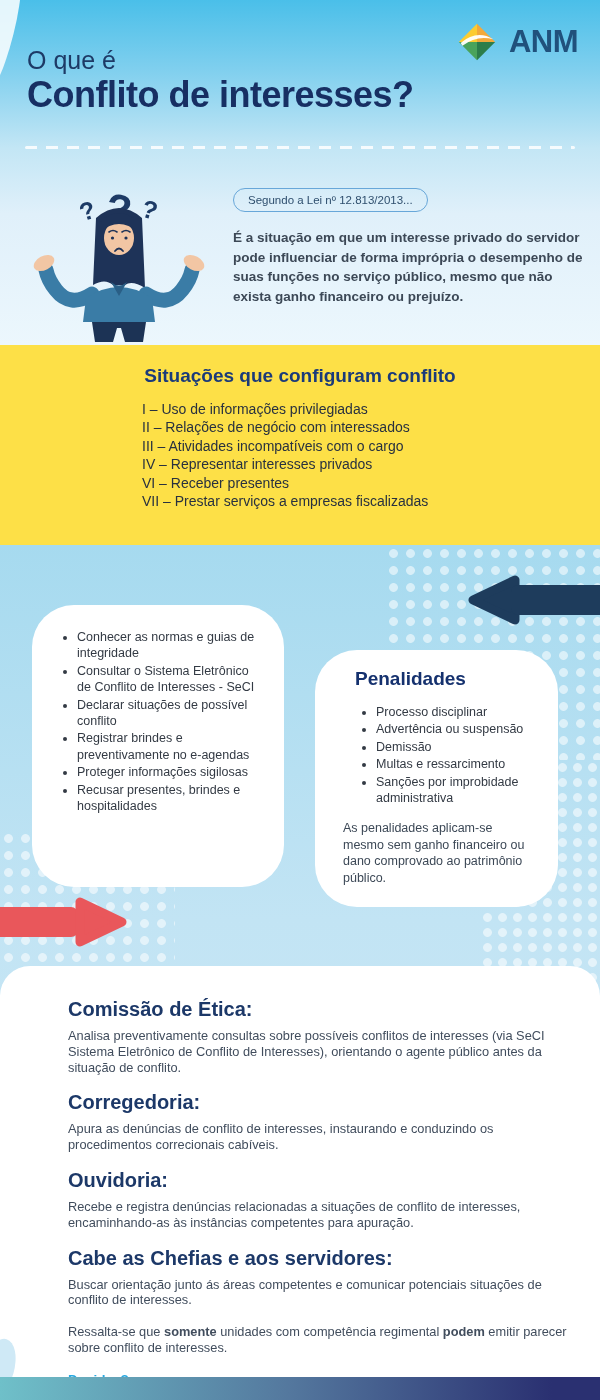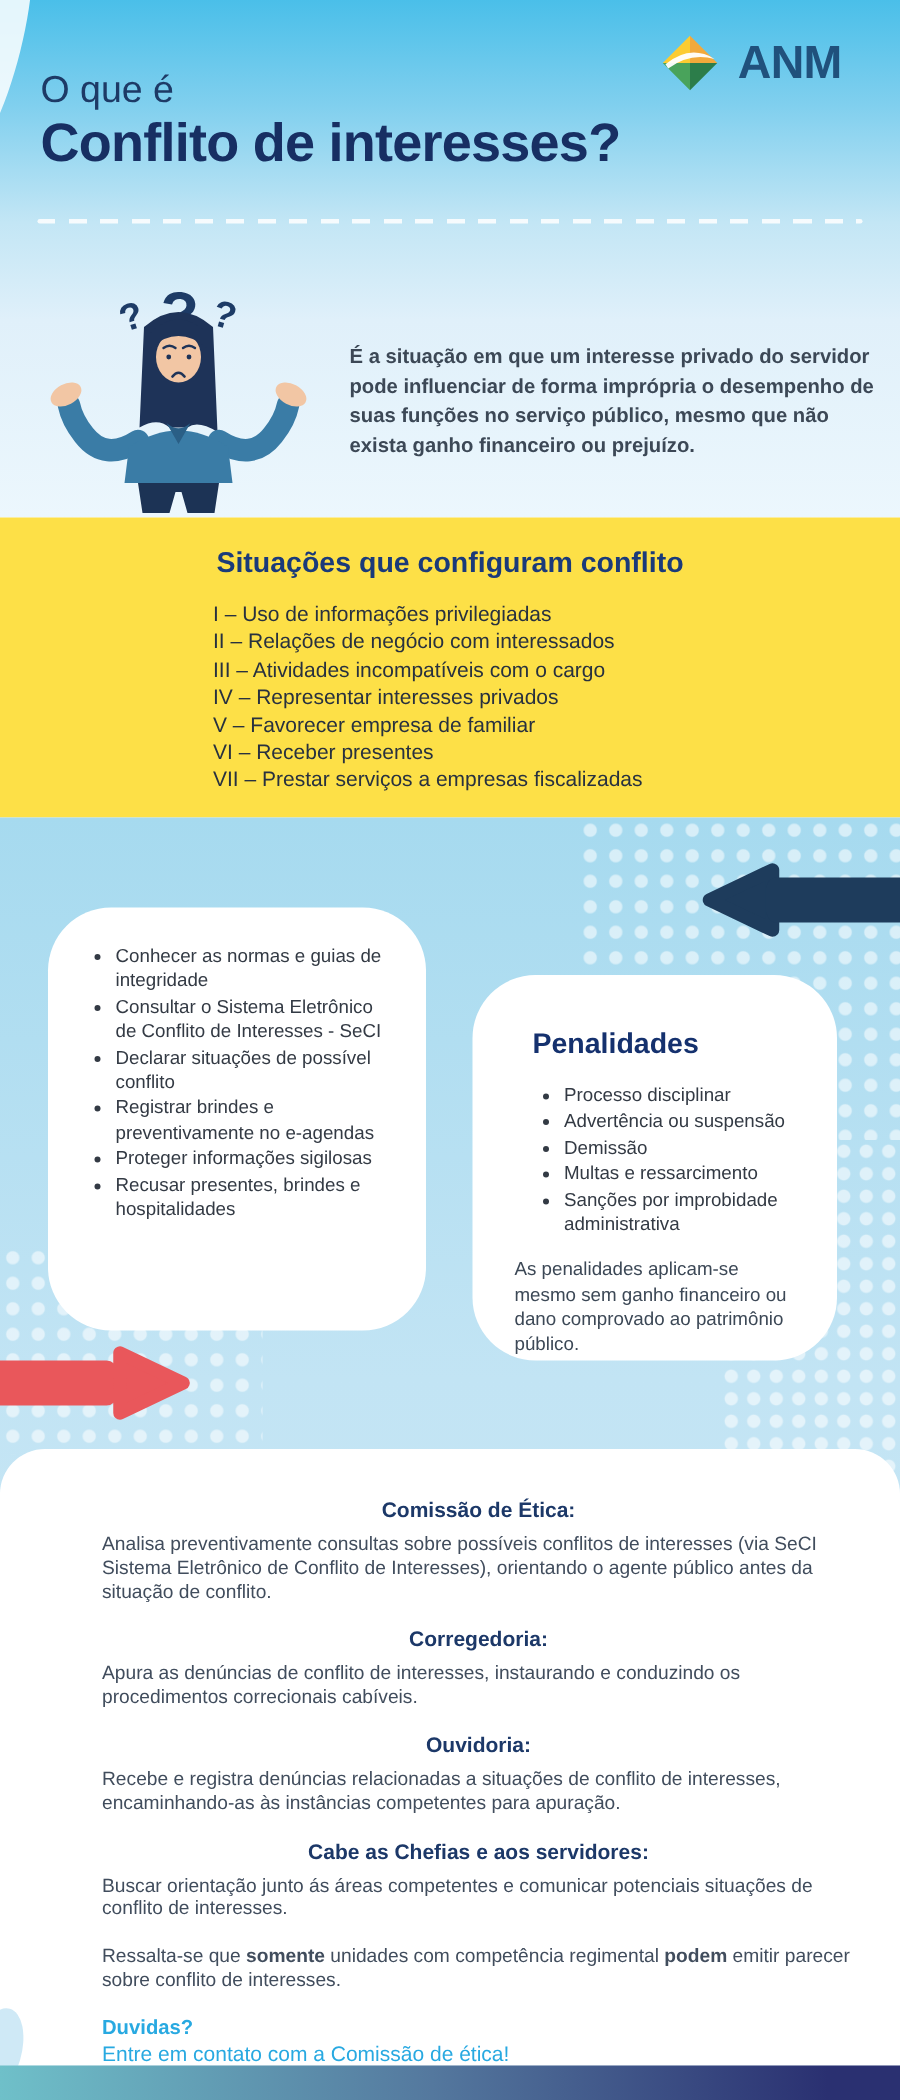--- a/index.html
+++ b/index.html
@@ -4,21 +4,21 @@
 <style>
   html,body{margin:0;padding:0;background:#fff;}
   .page{position:relative;width:600px;height:1400px;overflow:hidden;
         font-family:"Liberation Sans","DejaVu Sans",sans-serif;background:#fff;}
 
   
   .hero{position:absolute;left:0;top:0;width:600px;height:345px;
         background:linear-gradient(180deg,#4abfe9 0%,#7fcfee 20%,#c3e6f5 43%,#e0f0fa 62%,#ecf7fd 100%);}
   .corner-deco{position:absolute;left:-20px;top:-45px;width:34px;height:150px;
         background:rgba(255,255,255,.85);border-radius:50%;transform:rotate(14deg);}
-  .logo{position:absolute;top:22px;right:39px;display:flex;align-items:center;gap:12px;}
+  .logo{position:absolute;top:22px;right:22px;display:flex;align-items:center;gap:12px;}
   .logo svg{width:40px;height:40px;display:block;}
   .logo-text{font-size:31px;font-weight:800;color:#20517c;letter-spacing:-.5px;}
   .pretitle{position:absolute;left:27px;top:46px;font-size:25px;font-weight:500;color:#1d3a66;}
   .title{position:absolute;left:27px;top:74px;margin:0;font-size:36px;font-weight:800;
          color:#172f63;letter-spacing:-.5px;}
   .dashed{position:absolute;left:25px;top:146px;width:550px;height:3px;border-radius:2px;
          background:repeating-linear-gradient(90deg,rgba(255,255,255,.85) 0 12px,transparent 12px 21px);}
   .person{position:absolute;left:22px;top:170px;width:196px;height:172px;}
   .law-badge{position:absolute;left:233px;top:188px;padding:5px 14px;border:1.5px solid #68a7d9;
          border-radius:16px;font-size:11.5px;color:#2f4f6e;background:transparent;}
@@ -42,29 +42,29 @@
   .dots-r{right:0;top:215px;width:120px;height:330px;background-size:15px 15px;}
   .dots-bl{left:0;top:285px;width:175px;height:140px;}
   .arrow-left{position:absolute;right:0;top:27px;width:135px;height:56px;}
   .arrow-right{position:absolute;left:0;top:348px;width:130px;height:58px;}
 
   .card{position:absolute;background:#fff;border-radius:42px;box-sizing:border-box;}
   .card h3{margin:0 0 14px;font-size:19px;font-weight:800;color:#15316e;}
   .card ul{margin:0;padding-left:15px;font-size:12.5px;line-height:16.4px;color:#333a44;}
   .card li{margin-bottom:1px;}
   .card-prevent{left:32px;top:60px;width:252px;height:282px;padding:24px 24px 0 30px;}
-  .card-penalties{left:315px;top:105px;width:243px;height:257px;padding:36px 22px 0 28px;}
+  .card-penalties{left:315px;top:105px;width:243px;height:257px;padding:18px 22px 0 28px;}
   .card-penalties h3{margin-left:12px;}
   .card-penalties ul{margin-left:18px;}
   .pen-note{margin:14px 0 0;font-size:12.5px;line-height:16.4px;color:#3c4856;}
 
   
   .bottom-card{position:absolute;left:0;top:966px;width:600px;height:411px;background:#fff;
         border-radius:30px 30px 0 0;padding:32px 30px 0 68px;box-sizing:border-box;}
-  .resp-title{margin:0 0 7px;font-size:14px;font-weight:800;color:#1c3868;text-align:center;}
+  .resp-title{margin:0 0 7px;font-size:20px;font-weight:800;color:#1c3868;}
   .resp-text{margin:0 0 16px;font-size:12.8px;line-height:15.8px;color:#414d5d;}
   .resp-note{margin:16px 0 0;font-size:12.8px;line-height:15.8px;color:#414d5d;}
   .resp-note b{font-weight:800;}
   .contact-title{margin:16px 0 2px;font-size:13.5px;font-weight:800;color:#28a9e1;}
   .contact-text{margin:0;font-size:14px;color:#28a9e1;cursor:pointer;}
   .deco-bl{position:absolute;left:-18px;top:1338px;width:32px;height:62px;background:#cfe9f6;
         border-radius:50%;transform:rotate(16deg);}
 
   
   .footer{position:absolute;left:0;top:1377px;width:600px;height:23px;
@@ -107,31 +107,31 @@
       <path d="M93 81 Q97 76 101 81" stroke="#1e3358" stroke-width="1.8" fill="none" stroke-linecap="round"></path>
       <path d="M70 124 Q48 138 34 120 Q26 110 24 100" stroke="#3a7ca6" stroke-width="15" fill="none" stroke-linecap="round"></path>
       <path d="M124 124 Q146 138 160 120 Q168 110 170 100" stroke="#3a7ca6" stroke-width="15" fill="none" stroke-linecap="round"></path>
       <ellipse cx="22" cy="93" rx="11" ry="7" fill="#f2c6a4" transform="rotate(-28 22 93)"></ellipse>
       <ellipse cx="172" cy="93" rx="11" ry="7" fill="#f2c6a4" transform="rotate(28 172 93)"></ellipse>
       <path d="M64 128 Q97 106 130 128 L133 152 L61 152 Z" fill="#3a7ca6"></path>
       <path d="M89 112 L97 126 L105 112 Q97 119 89 112 Z" fill="#2a5f86"></path>
       <path d="M70 152 L124 152 L121 172 L103 172 L99 158 L95 158 L91 172 L73 172 Z" fill="#1c3355"></path>
     </svg>
 
+    <div class="law-badge">Segundo a Lei nº 12.813/2013...</div>
     <p class="definition">É a situação em que um interesse privado do servidor pode influenciar de forma imprópria o desempenho de suas funções no serviço público, mesmo que não exista ganho financeiro ou prejuízo.</p>
   </section>
 
   <section class="situations">
     <h2 class="sit-title">Situações que configuram conflito</h2>
     <ul class="sit-list">
       <li>I – Uso de informações privilegiadas</li>
       <li>II – Relações de negócio com interessados</li>
       <li>III – Atividades incompatíveis com o cargo</li>
       <li>IV – Representar interesses privados</li>
-      <li>V – Favorecer empresa de familiar</li>
       <li>VI – Receber presentes</li>
       <li>VII – Prestar serviços a empresas fiscalizadas</li>
     </ul>
   </section>
 
   <section class="blue">
     <div class="dots dots-tr"></div>
     <div class="dots dots-r"></div>
     <div class="dots dots-bl"></div>
 

